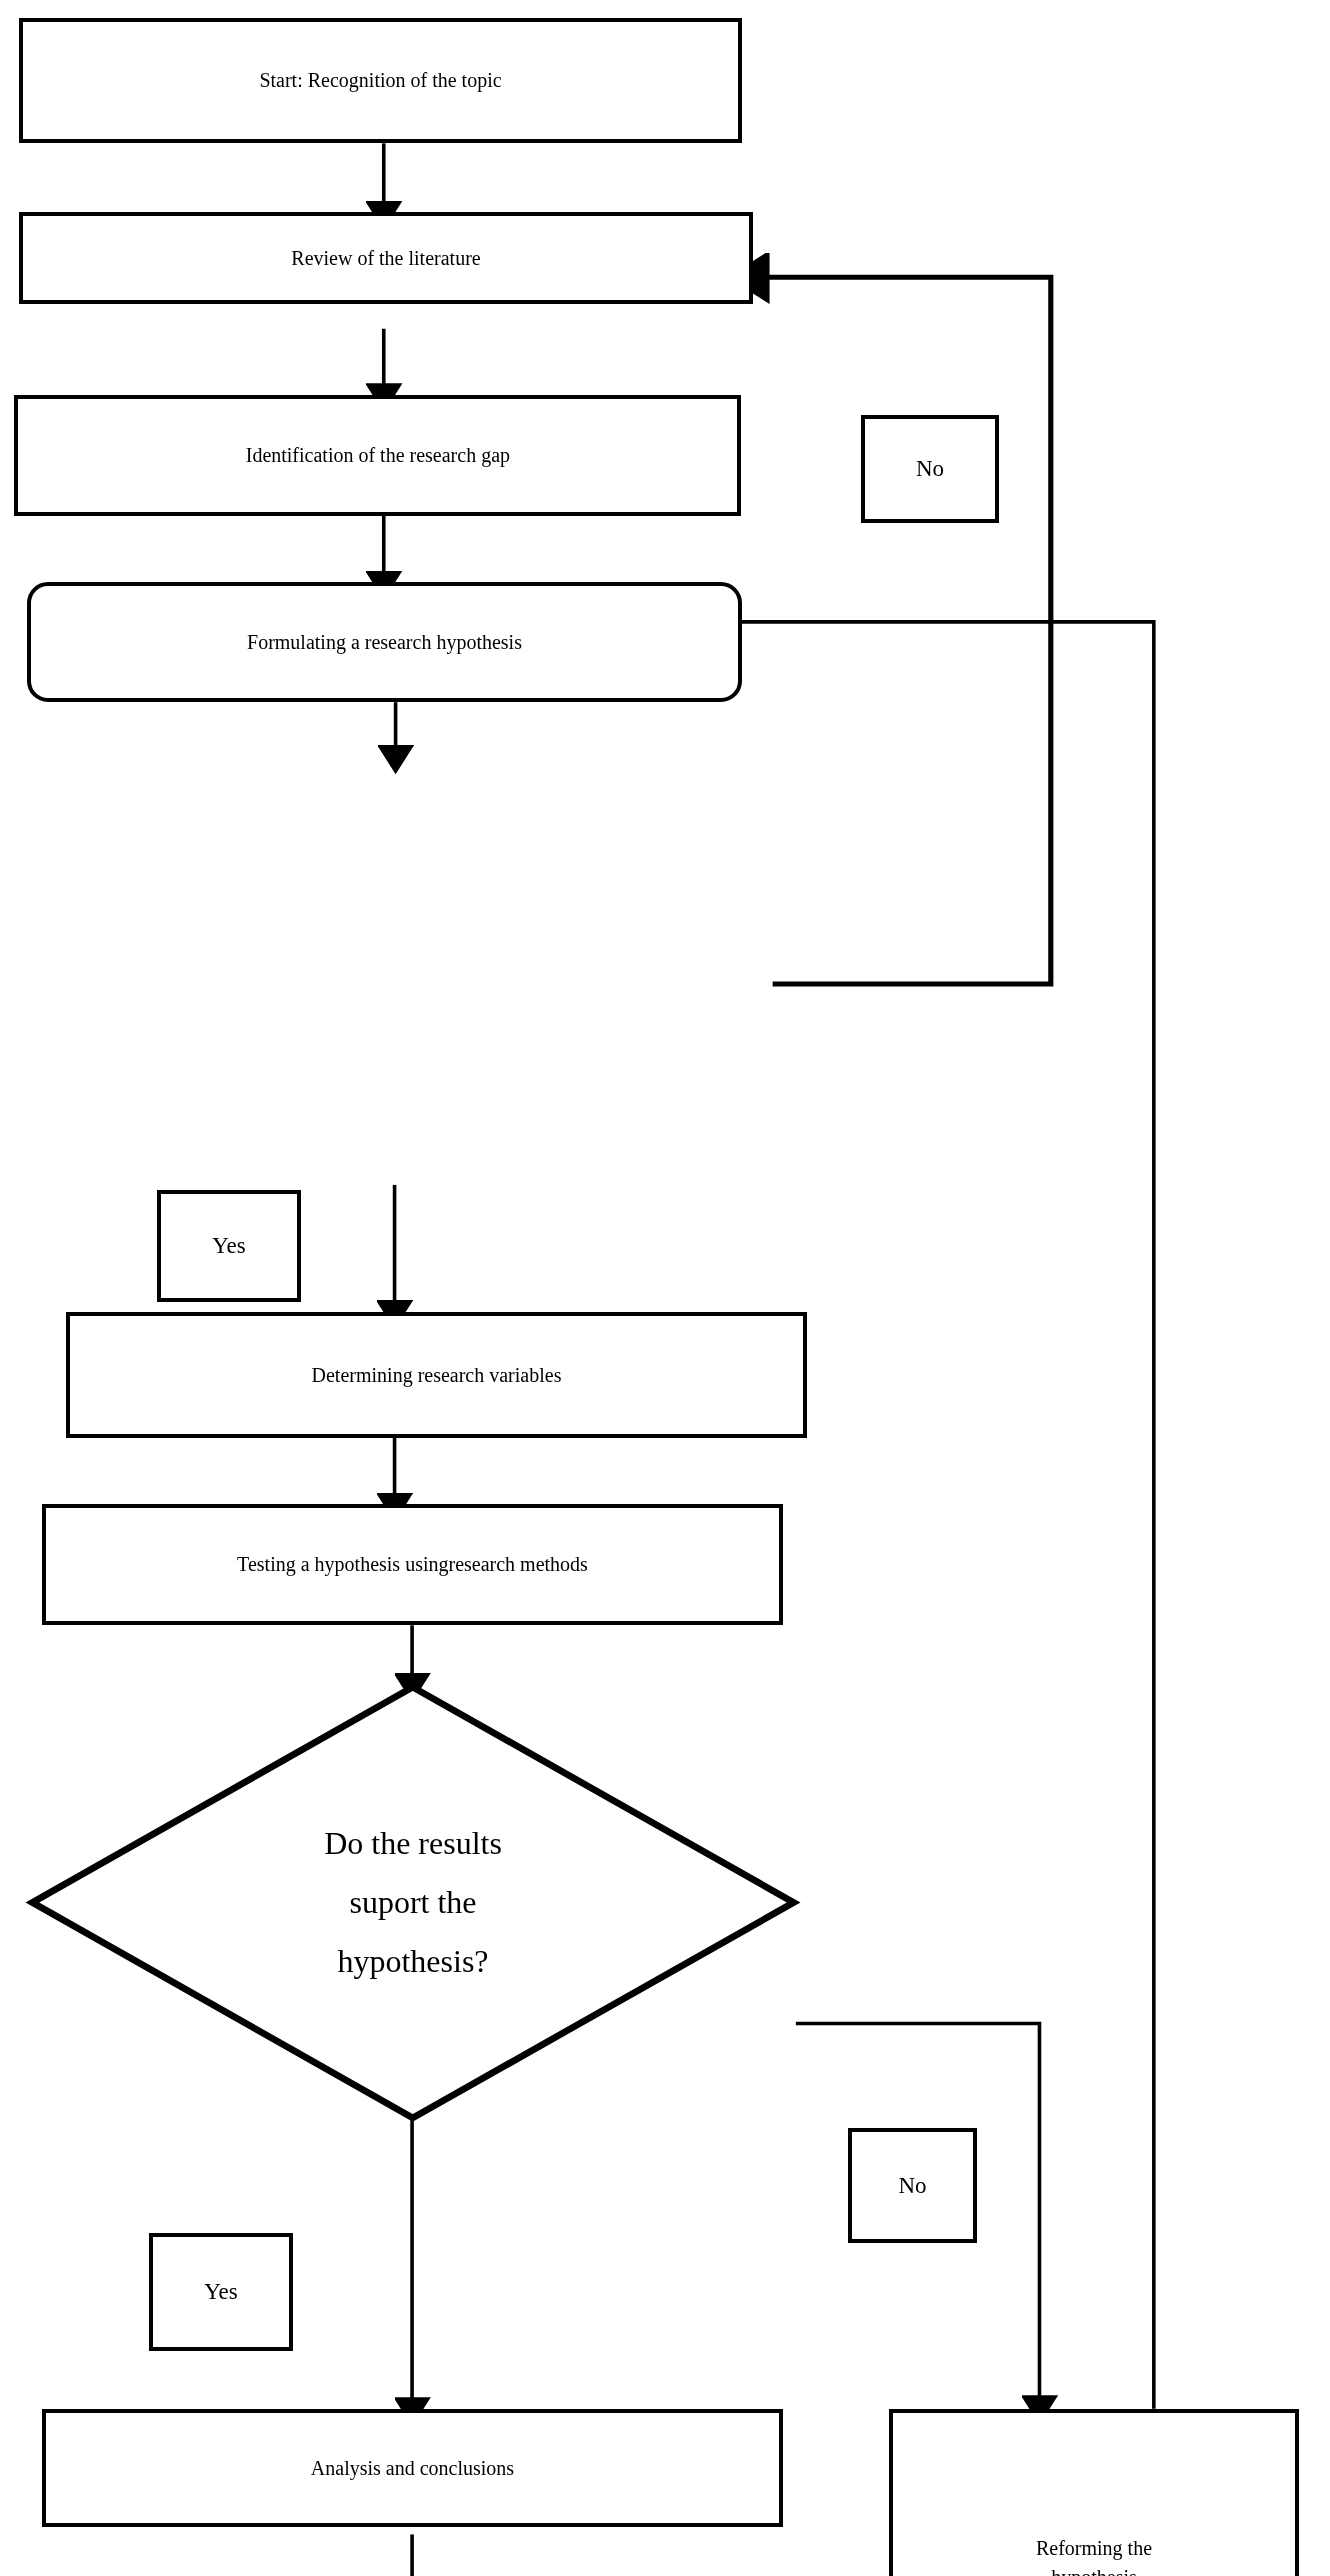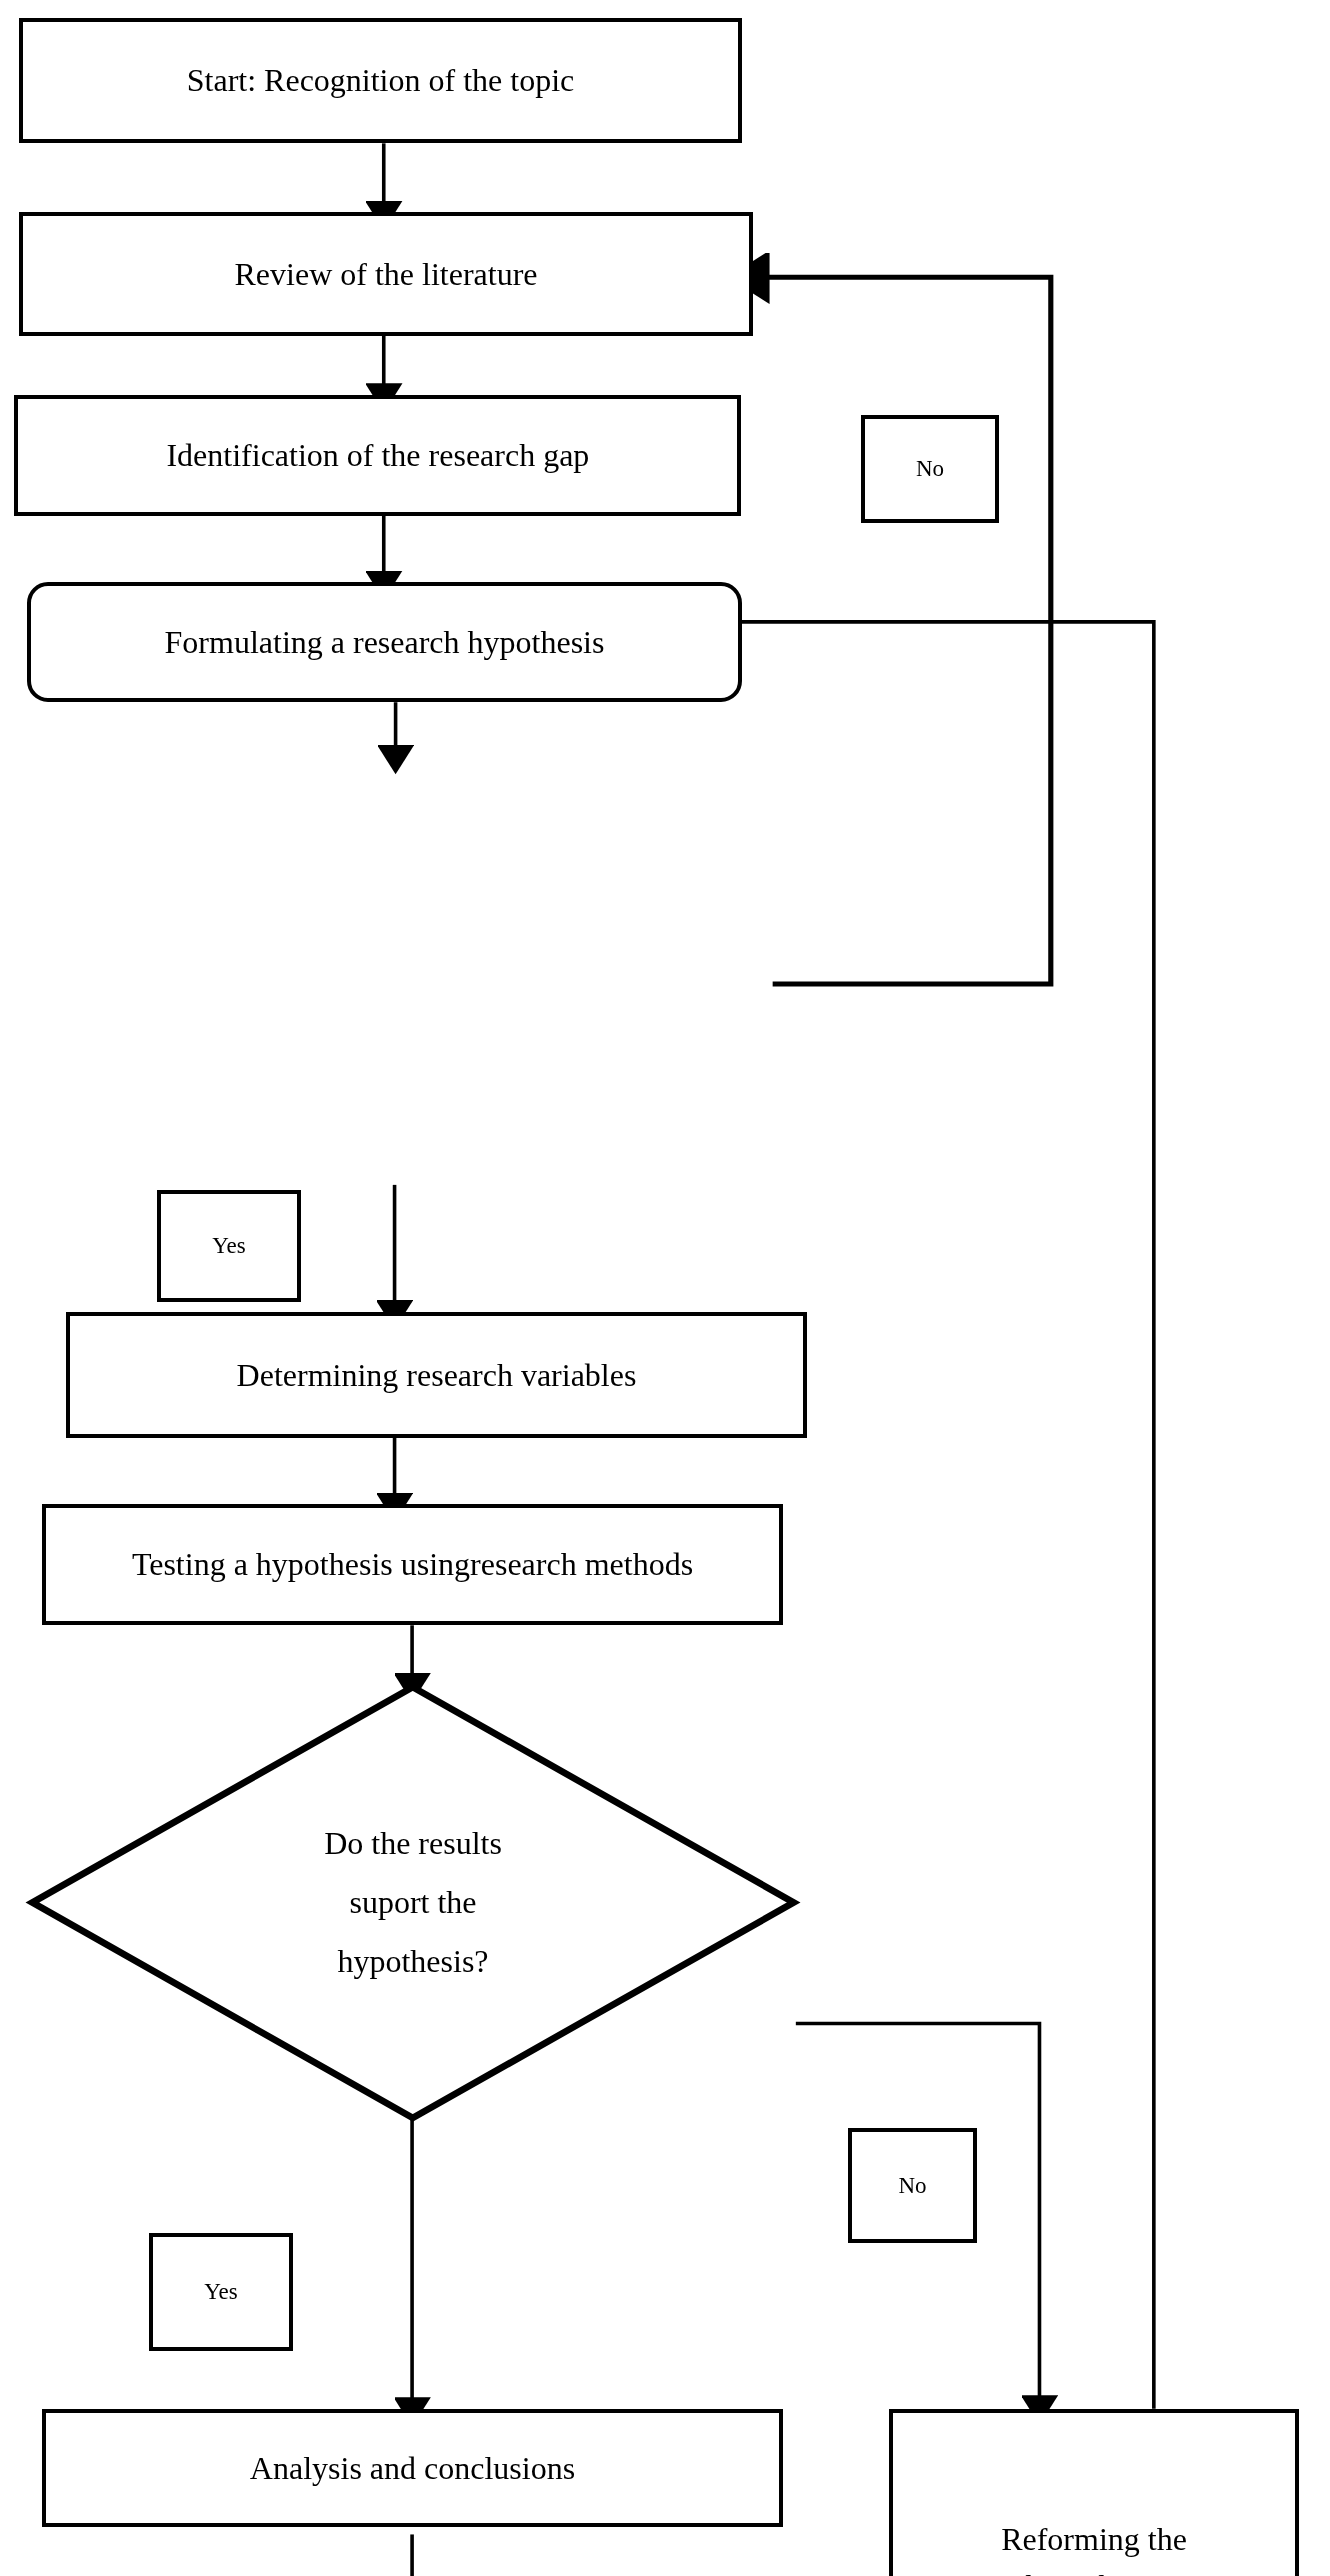--- a/index.html
+++ b/index.html
@@ -18,21 +18,21 @@
     box-sizing:border-box;
     background:#ffffff;
     border:4.6px solid #000000;
     display:flex;
     align-items:center;
     justify-content:center;
     text-align:center;
     line-height:1.45;
     color:#000000;
   }
-  .proc{font-size:32px;}
+  .proc{font-size:20px;}
   .label{font-size:23px;border-width:4.6px;}
   .diamond-wrap{position:absolute;}
   .diamond-wrap svg{position:absolute;left:0;top:0;overflow:visible;}
   .diamond-text{
     position:absolute;
     left:0;top:0;
     width:100%;height:100%;
     display:flex;
     flex-direction:column;
     align-items:center;
@@ -87,21 +87,21 @@
 
     <polyline class="thin" points="1440,1207 2240,1207 2240,4676"></polyline>
 
     <polyline class="thin" points="1545,3928 2018,3928 2018,4672" marker-end="url(#arrow-down)"></polyline>
   </svg>
 
   <div class="node proc" style="left:19px; top:18px; width:723px; height:125px;">
     <span>Start: Recognition of the topic</span>
   </div>
 
-  <div class="node proc" style="left:19px; top:212px; width:734px; height:124px;">
+  <div class="node proc" style="left:19px; top:212px; width:734px; height:92px;">
     <span>Review of the literature</span>
   </div>
 
   <div class="node proc" style="left:14.4px; top:395px; width:727px; height:121px;">
     <span>Identification of the research gap</span>
   </div>
 
   <div class="node proc" style="left:27px; top:582px; width:715px; height:120px;border-radius:21px;">
     <span>Formulating a research hypothesis</span>
   </div>

